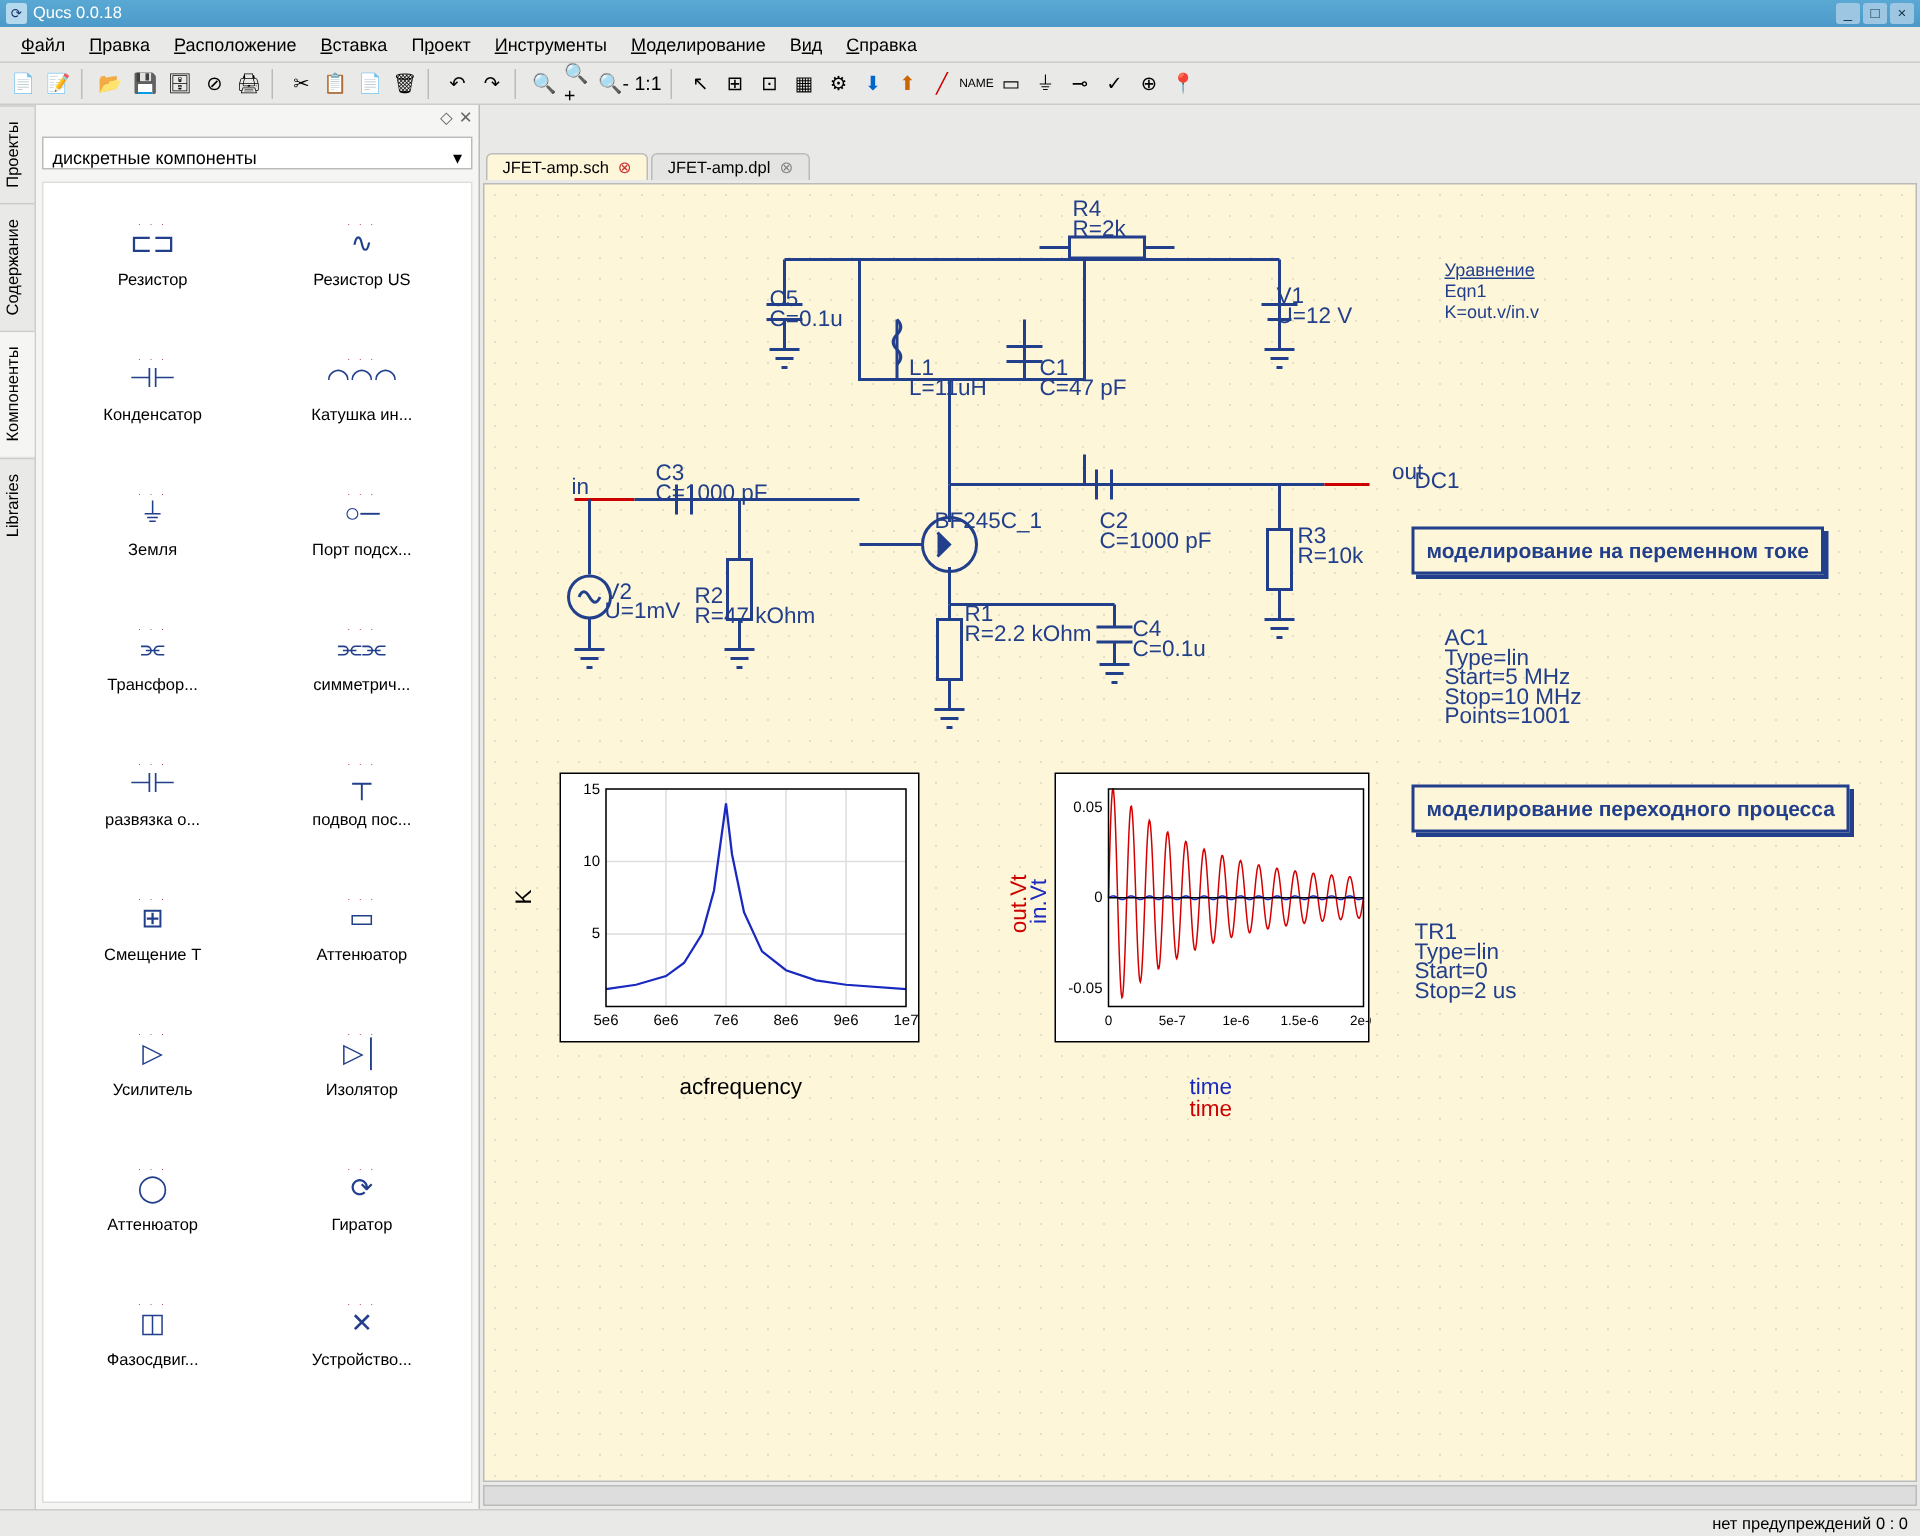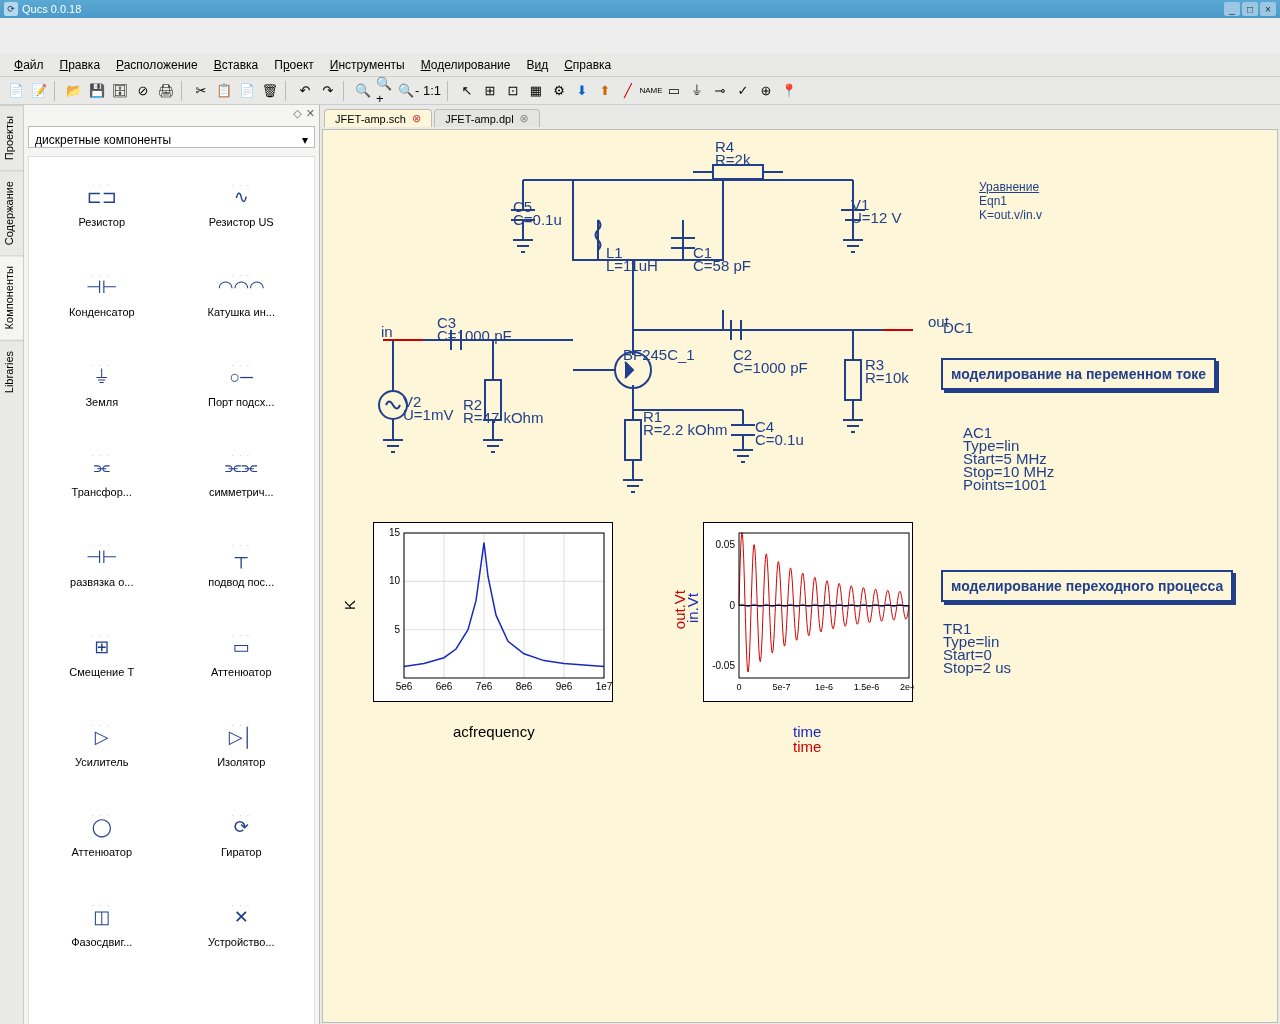--- a/index.html
+++ b/index.html
@@ -5,21 +5,21 @@
 * { box-sizing: border-box; margin: 0; padding: 0; font-family: Tahoma, Verdana, sans-serif; }
 html, body { width: 1280px; height: 1024px; overflow: hidden; background: #eee; }
 
 
 .titlebar { height: 18px; background: linear-gradient(#5aa9d4, #4b99c8); display: flex; align-items: center; padding: 0 4px; font-size: 11px; color: #fff; }
 .titlebar .icon { width: 14px; height: 14px; background: #b4d8ed; margin-right: 4px; border-radius: 2px; display: flex; align-items: center; justify-content: center; font-size: 9px; color: #236; }
 .titlebar .spacer { flex: 1; }
 .titlebar .winctrl { width: 16px; height: 14px; margin-left: 2px; background: #9dc6e2; border-radius: 2px; display: flex; align-items: center; justify-content: center; font-size: 10px; color: #134; }
 
 
-.menubar { height: 24px; background: #e9e9e7; border-bottom: 1px solid #ccc; display: flex; align-items: center; padding: 0 6px; font-size: 12px; margin-top: 35px; }
+.menubar { height: 24px; background: #e9e9e7; border-bottom: 1px solid #ccc; display: flex; align-items: center; padding: 0 6px; font-size: 12px; }
 .menubar span { margin: 0 8px; cursor: default; }
 .menubar u { text-decoration: underline; }
 
 
 .toolbar { height: 28px; background: #e9e9e7; border-bottom: 1px solid #ccc; display: flex; align-items: center; padding: 0 6px; gap: 3px; }
 .tbtn { width: 20px; height: 20px; display: flex; align-items: center; justify-content: center; font-size: 13px; cursor: pointer; }
 .tsep { width: 5px; height: 20px; border-left: 1px solid #bbb; margin: 0 2px; }
 
 
 .main { display: flex; height: calc(1024px - 18px - 24px - 28px - 18px); }
@@ -33,21 +33,21 @@
 .panel { width: 296px; background: #f5f5f3; border-right: 1px solid #bbb; display: flex; flex-direction: column; }
 .panel-head { display: flex; justify-content: flex-end; padding: 2px 4px; font-size: 11px; color: #666; gap: 4px; }
 .combo { margin: 4px; height: 22px; border: 1px solid #bbb; background: #fff; display: flex; align-items: flex-end; padding: 0 6px; font-size: 12px; justify-content: space-between; }
 .compgrid { flex: 1; overflow-y: auto; background: #fff; margin: 4px; border: 1px solid #ddd; display: grid; grid-template-columns: 1fr 1fr; gap: 2px; padding: 4px; align-content: start; }
 .comp { display: flex; flex-direction: column; align-items: center; justify-content: center; height: 88px; font-size: 11px; text-align: center; cursor: pointer; }
 .comp .symb { width: 40px; height: 26px; margin-bottom: 6px; display: flex; align-items: center; justify-content: center; font-size: 18px; color: #223f8b; }
 .comp .dots { font-size: 6px; color: #a33; letter-spacing: 2px; margin-bottom: -4px; }
 
 
 .canvas-wrap { flex: 1; display: flex; flex-direction: column; background: #e9e9e7; }
-.tabs { height: 22px; display: flex; align-items: flex-end; padding: 0 4px; gap: 2px; background: #e9e9e7; }
+.tabs { height: 22px; display: flex; align-items: flex-end; padding: 0 4px; gap: 2px; background: #e9e9e7; margin-top: 28px; }
 .tab { padding: 2px 10px; background: #e4e4e2; border: 1px solid #bbb; border-bottom: none; border-radius: 4px 4px 0 0; font-size: 11px; display: flex; align-items: center; gap: 6px; }
 .tab.active { background: #fdf6d9; }
 .tab .close { font-size: 11px; }
 
 .canvas { flex: 1; background: #fdf6d9; margin: 2px; border: 1px solid #bbb; position: relative; overflow: hidden;
   background-image: radial-gradient(#999 0.5px, transparent 0.5px);
   background-size: 14px 14px; }
 
 .schematic-svg { position: absolute; left: 0; top: 0; }
 .label { position: absolute; font-size: 15px; color: #223f8b; white-space: pre; line-height: 13px; }
@@ -319,58 +319,58 @@
         </g>
       </svg>
 
       <div class="label" style="left:392px;top:10px">R4
 R=2k</div>
       <div class="label" style="left:190px;top:70px">C5
 C=0.1u</div>
       <div class="label" style="left:283px;top:116px">L1
 L=11uH</div>
       <div class="label" style="left:370px;top:116px">C1
-C=58 pF</div>
+C=47 pF</div>
       <div class="label" style="left:528px;top:68px">V1
 U=12 V</div>
       <div class="label" style="left:114px;top:186px">C3
 C=1000 pF</div>
       <div class="label" style="left:300px;top:218px">BF245C_1</div>
       <div class="label" style="left:410px;top:218px">C2
 C=1000 pF</div>
       <div class="label" style="left:542px;top:228px">R3
 R=10k</div>
       <div class="label" style="left:80px;top:265px">V2
 U=1mV</div>
       <div class="label" style="left:140px;top:268px">R2
 R=47 kOhm</div>
       <div class="label" style="left:320px;top:280px">R1
 R=2.2 kOhm</div>
       <div class="label" style="left:432px;top:290px">C4
 C=0.1u</div>
       <div class="label" style="left:58px;top:195px">in</div>
       <div class="label" style="left:605px;top:185px">out</div>
 
-      <div class="eqlabel" style="left:656px;top:50px">
+      <div class="eqlabel" style="left:640px;top:50px">
         <span class="und">Уравнение</span><br>
         <span>Eqn1</span><br>
         <span>K=out.v/in.v</span>
       </div>
 
       <div class="label" style="left:620px;top:191px">DC1</div>
 
       <div class="simbox" style="left:618px;top:228px"><span>моделирование
 на переменном токе</span></div>
       <div class="label" style="left:640px;top:296px">AC1
 Type=lin
 Start=5 MHz
 Stop=10 MHz
 Points=1001</div>
 
-      <div class="simbox" style="left:618px;top:440px"><span>моделирование
+      <div class="simbox" style="left:618px;top:400px"><span>моделирование
 переходного процесса</span></div>
       <div class="label" style="left:620px;top:492px">TR1
 Type=lin
 Start=0
 Stop=2 us</div>
 
       <div class="plot" style="left:50px;top:392px;width:240px;height:180px;border:1px solid #000">
         <svg width="240" height="180" id="plot1svg">
             <line x1="30" y1="106.66666666666667" x2="230" y2="106.66666666666667" stroke="#ddd"></line>
             <text x="26" y="109.66666666666667" font-size="10" text-anchor="end">5</text>

